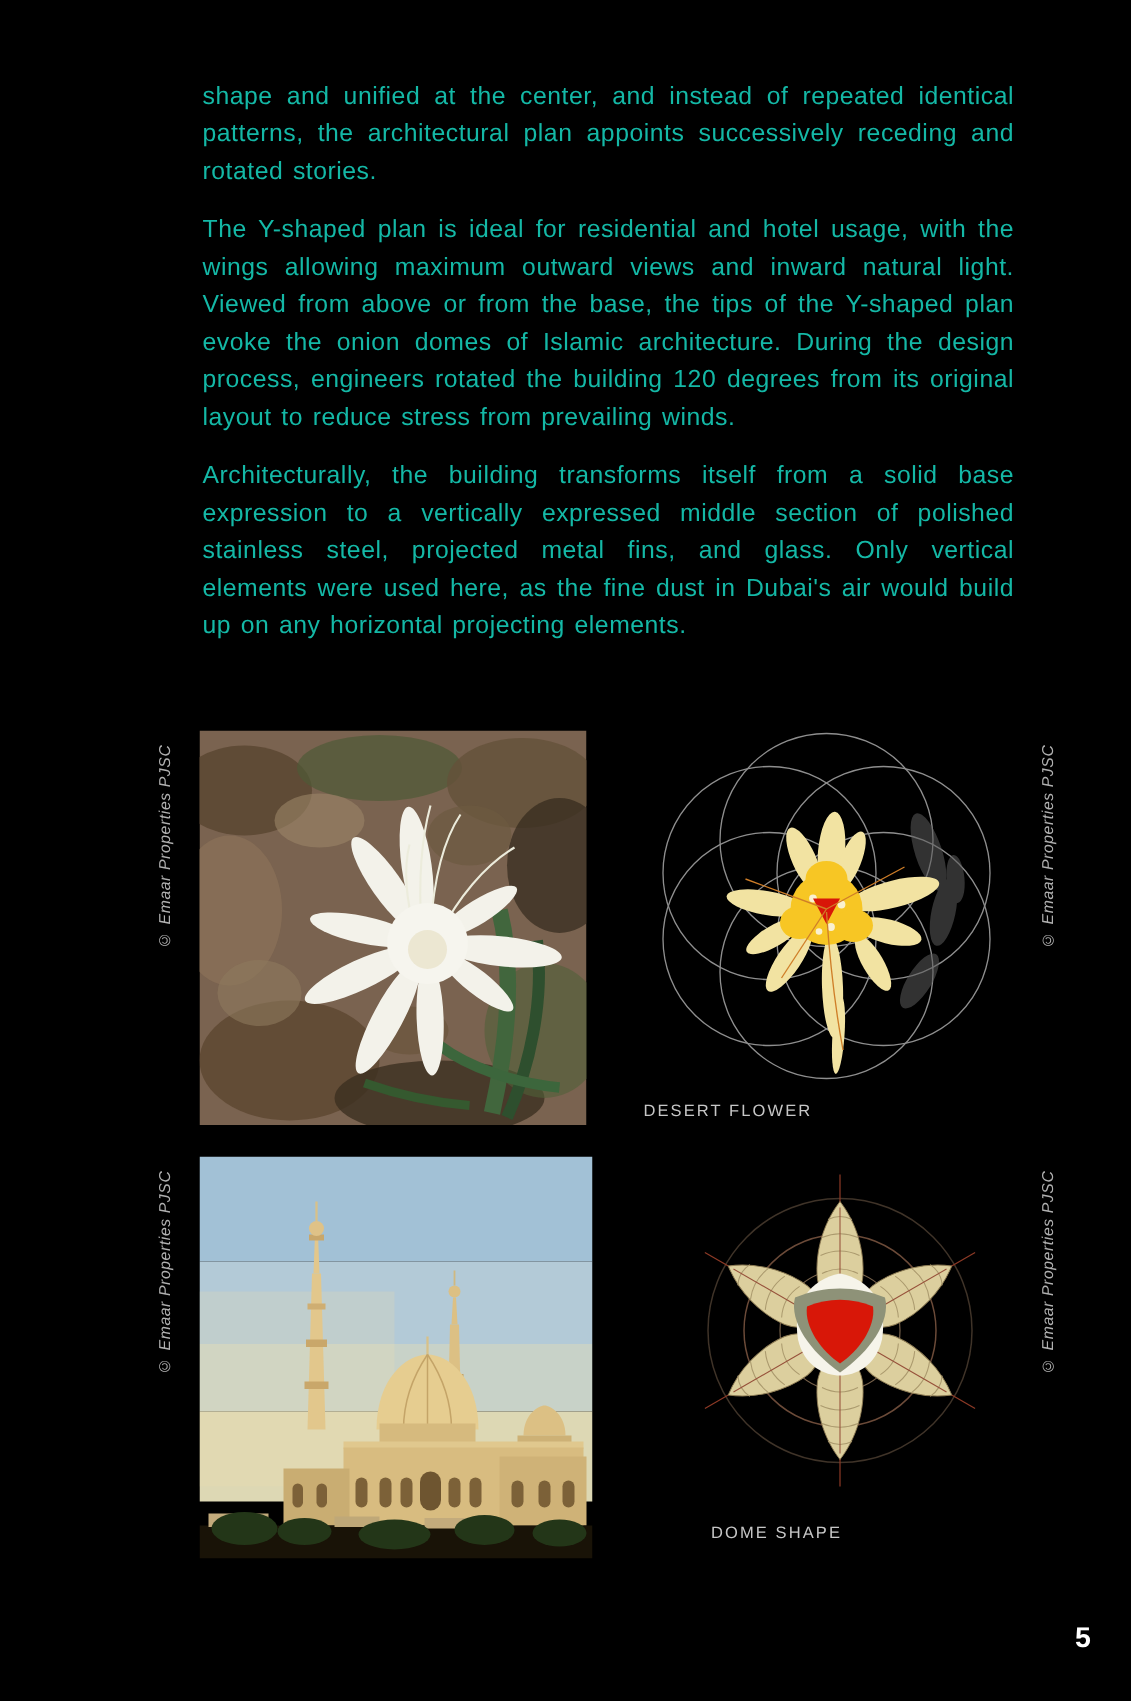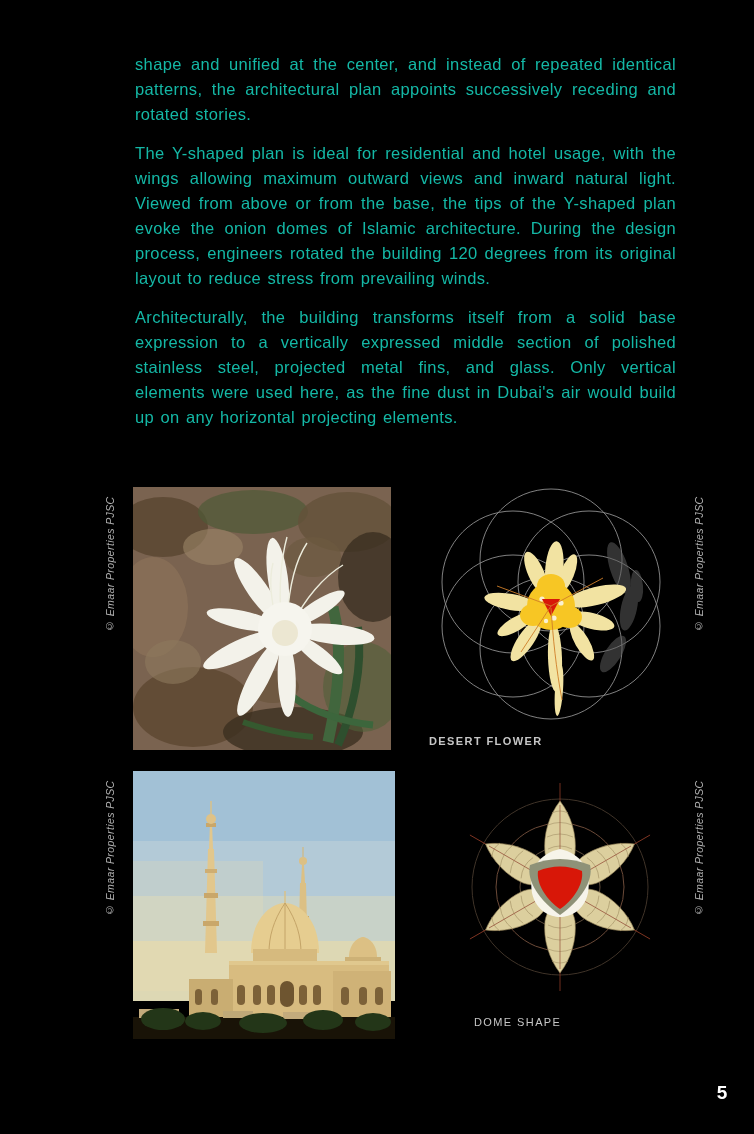--- a/index.html
+++ b/index.html
@@ -301,21 +301,21 @@
           </g>
         </g>
 
         <path d="M0,-38 C20,-34 32,-18 28,6 C24,24 10,30 0,30 C-10,30 -24,24 -28,6 C-32,-18 -20,-34 0,-38 Z" fill="#f6f4ea"></path>
         <path d="M-30,-22 C-10,-30 10,-30 30,-22 C34,-6 20,14 0,28 C-20,14 -34,-6 -30,-22 Z" fill="#8e9278"></path>
         <path d="M-22,-16 C-8,-22 8,-22 22,-16 C24,-2 12,14 0,22 C-12,14 -24,-2 -22,-16 Z" fill="#d81708"></path>
       </g>
     </svg>
   </div>
 
-  <div class="fig-caption" style="left:429px;top:735px;font-weight:bold;">DESERT FLOWER</div>
+  <div class="fig-caption" style="left:429px;top:735px;">DESERT FLOWER</div>
   <div class="fig-caption" style="left:429px;top:1016px;padding-left:45px;">DOME SHAPE</div>
 
   <div class="credit" style="left:104px;top:488px;height:144px;">© Emaar Properties PJSC</div>
   <div class="credit" style="left:693px;top:490px;height:142px;">© Emaar Properties PJSC</div>
   <div class="credit" style="left:104px;top:772px;height:144px;">© Emaar Properties PJSC</div>
   <div class="credit" style="left:693px;top:772px;height:144px;">© Emaar Properties PJSC</div>
 
   <div class="page-number">5</div>
 
 </div>

